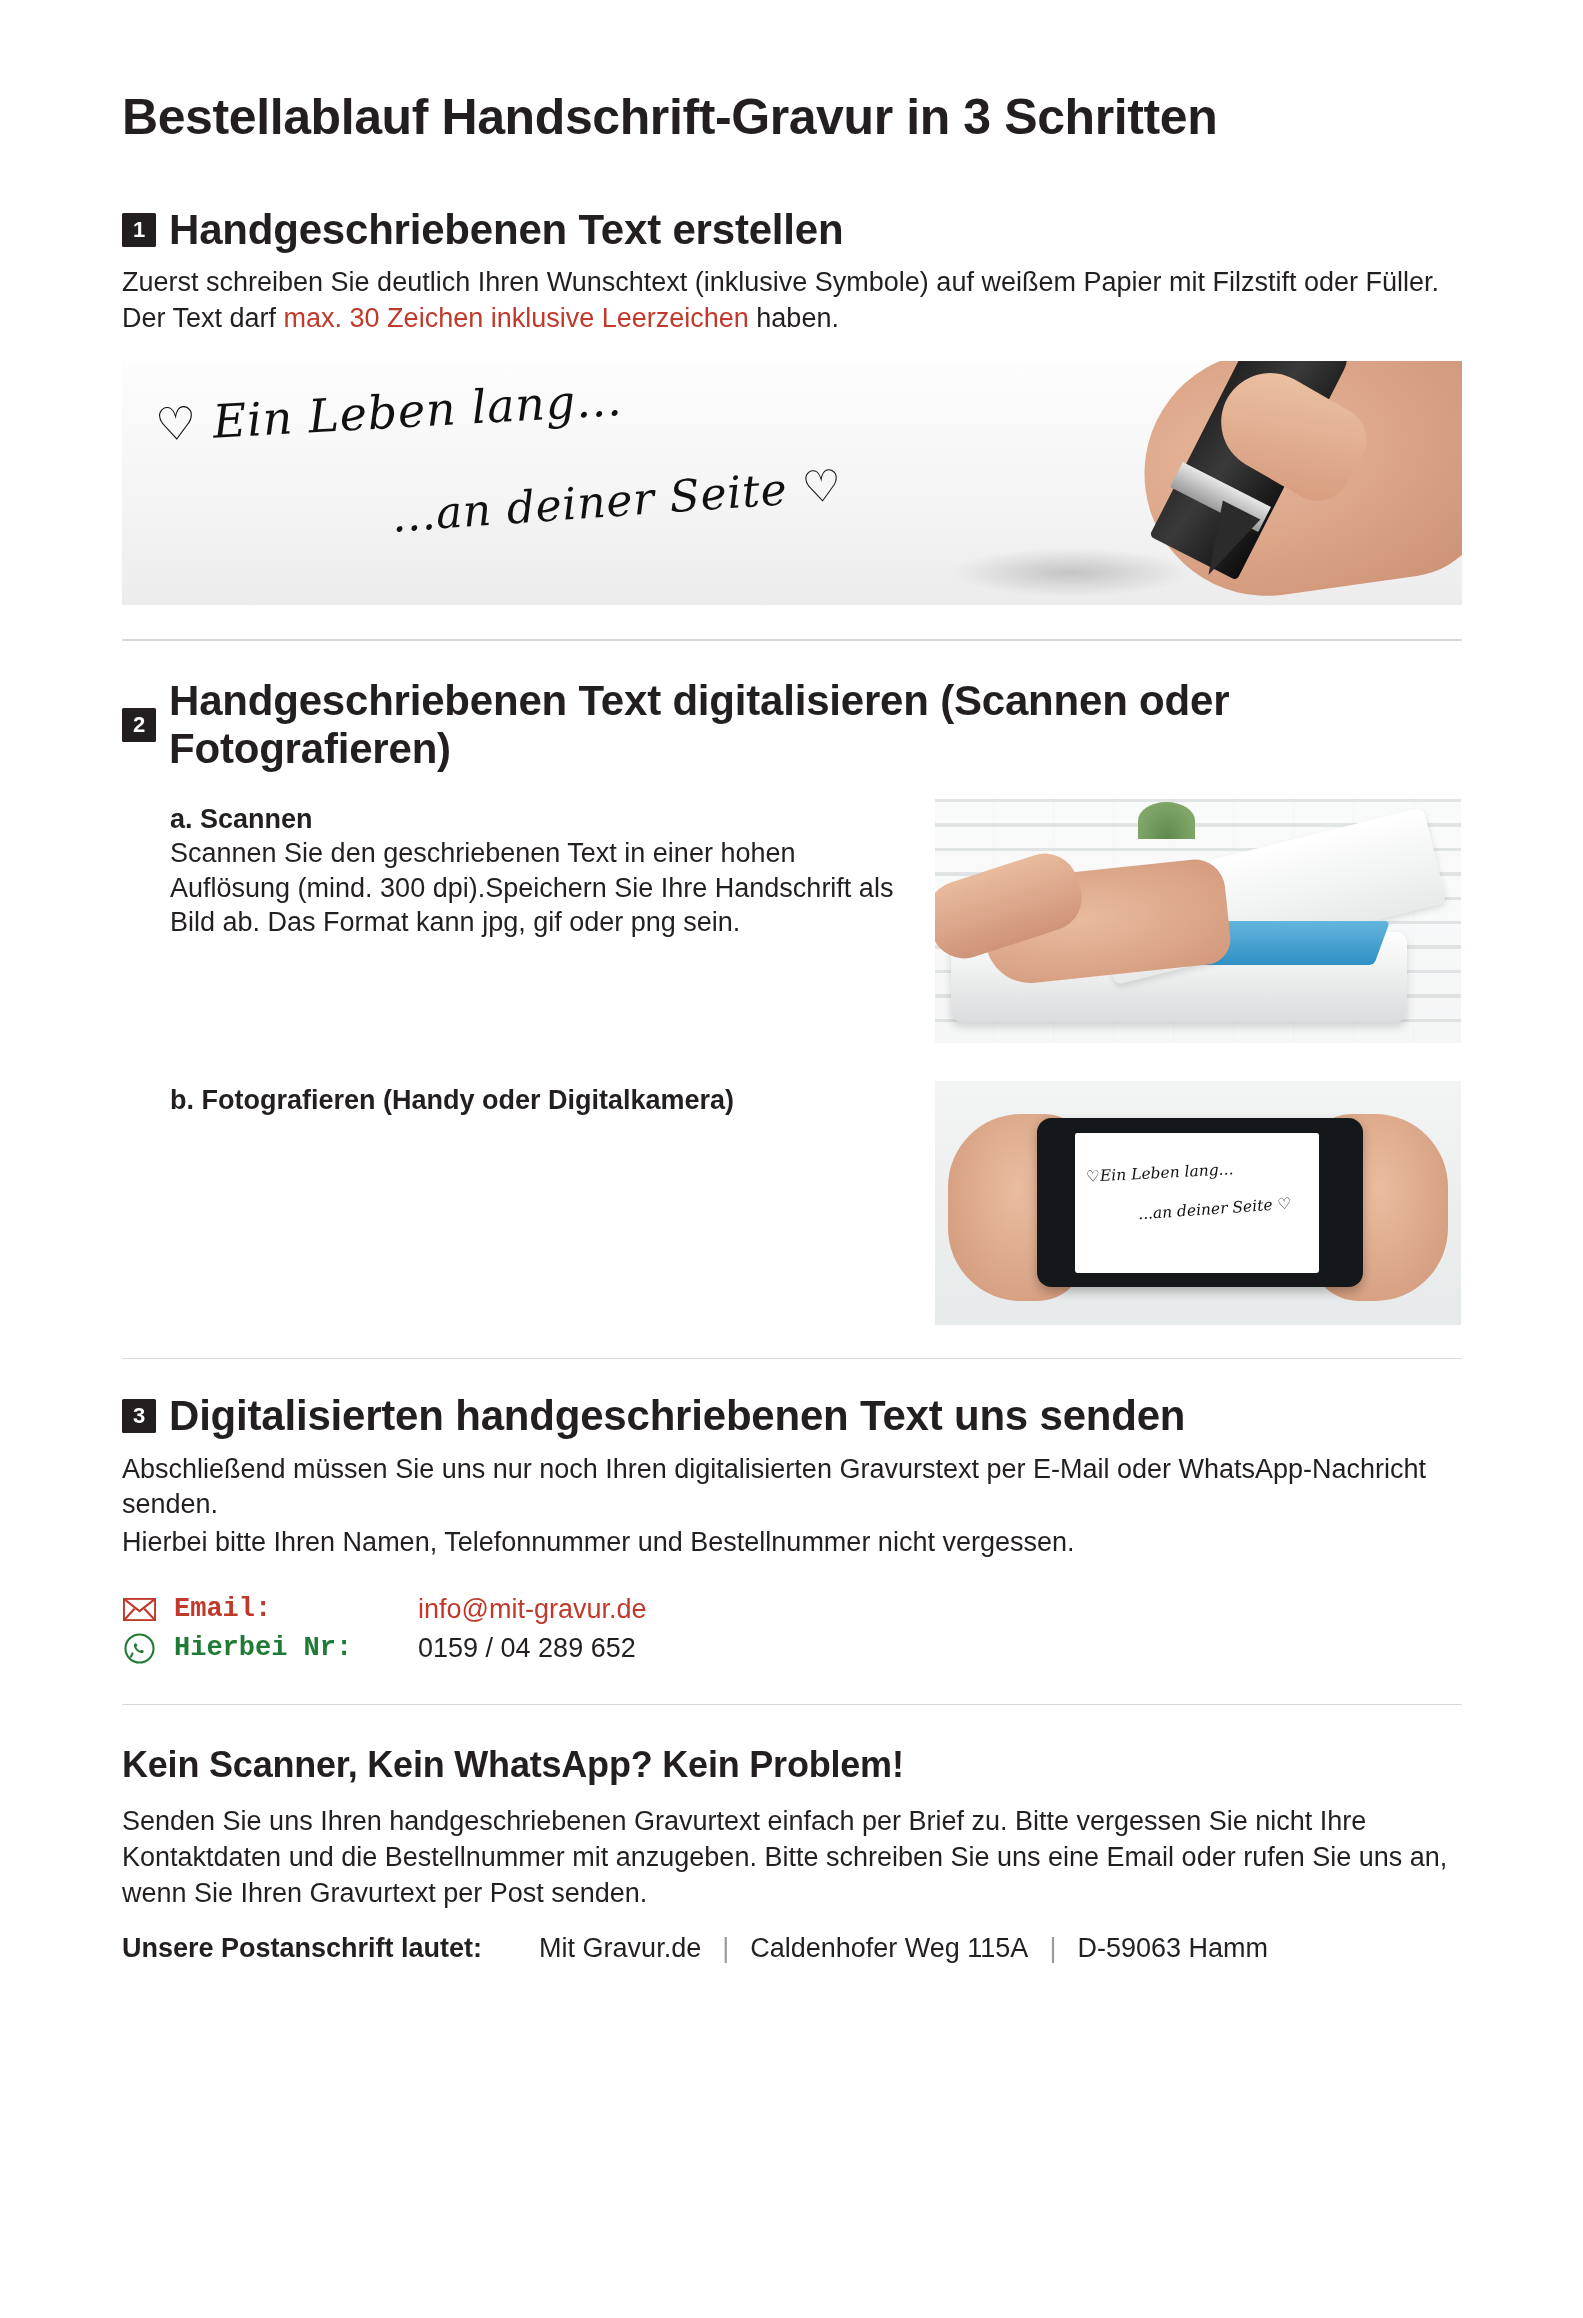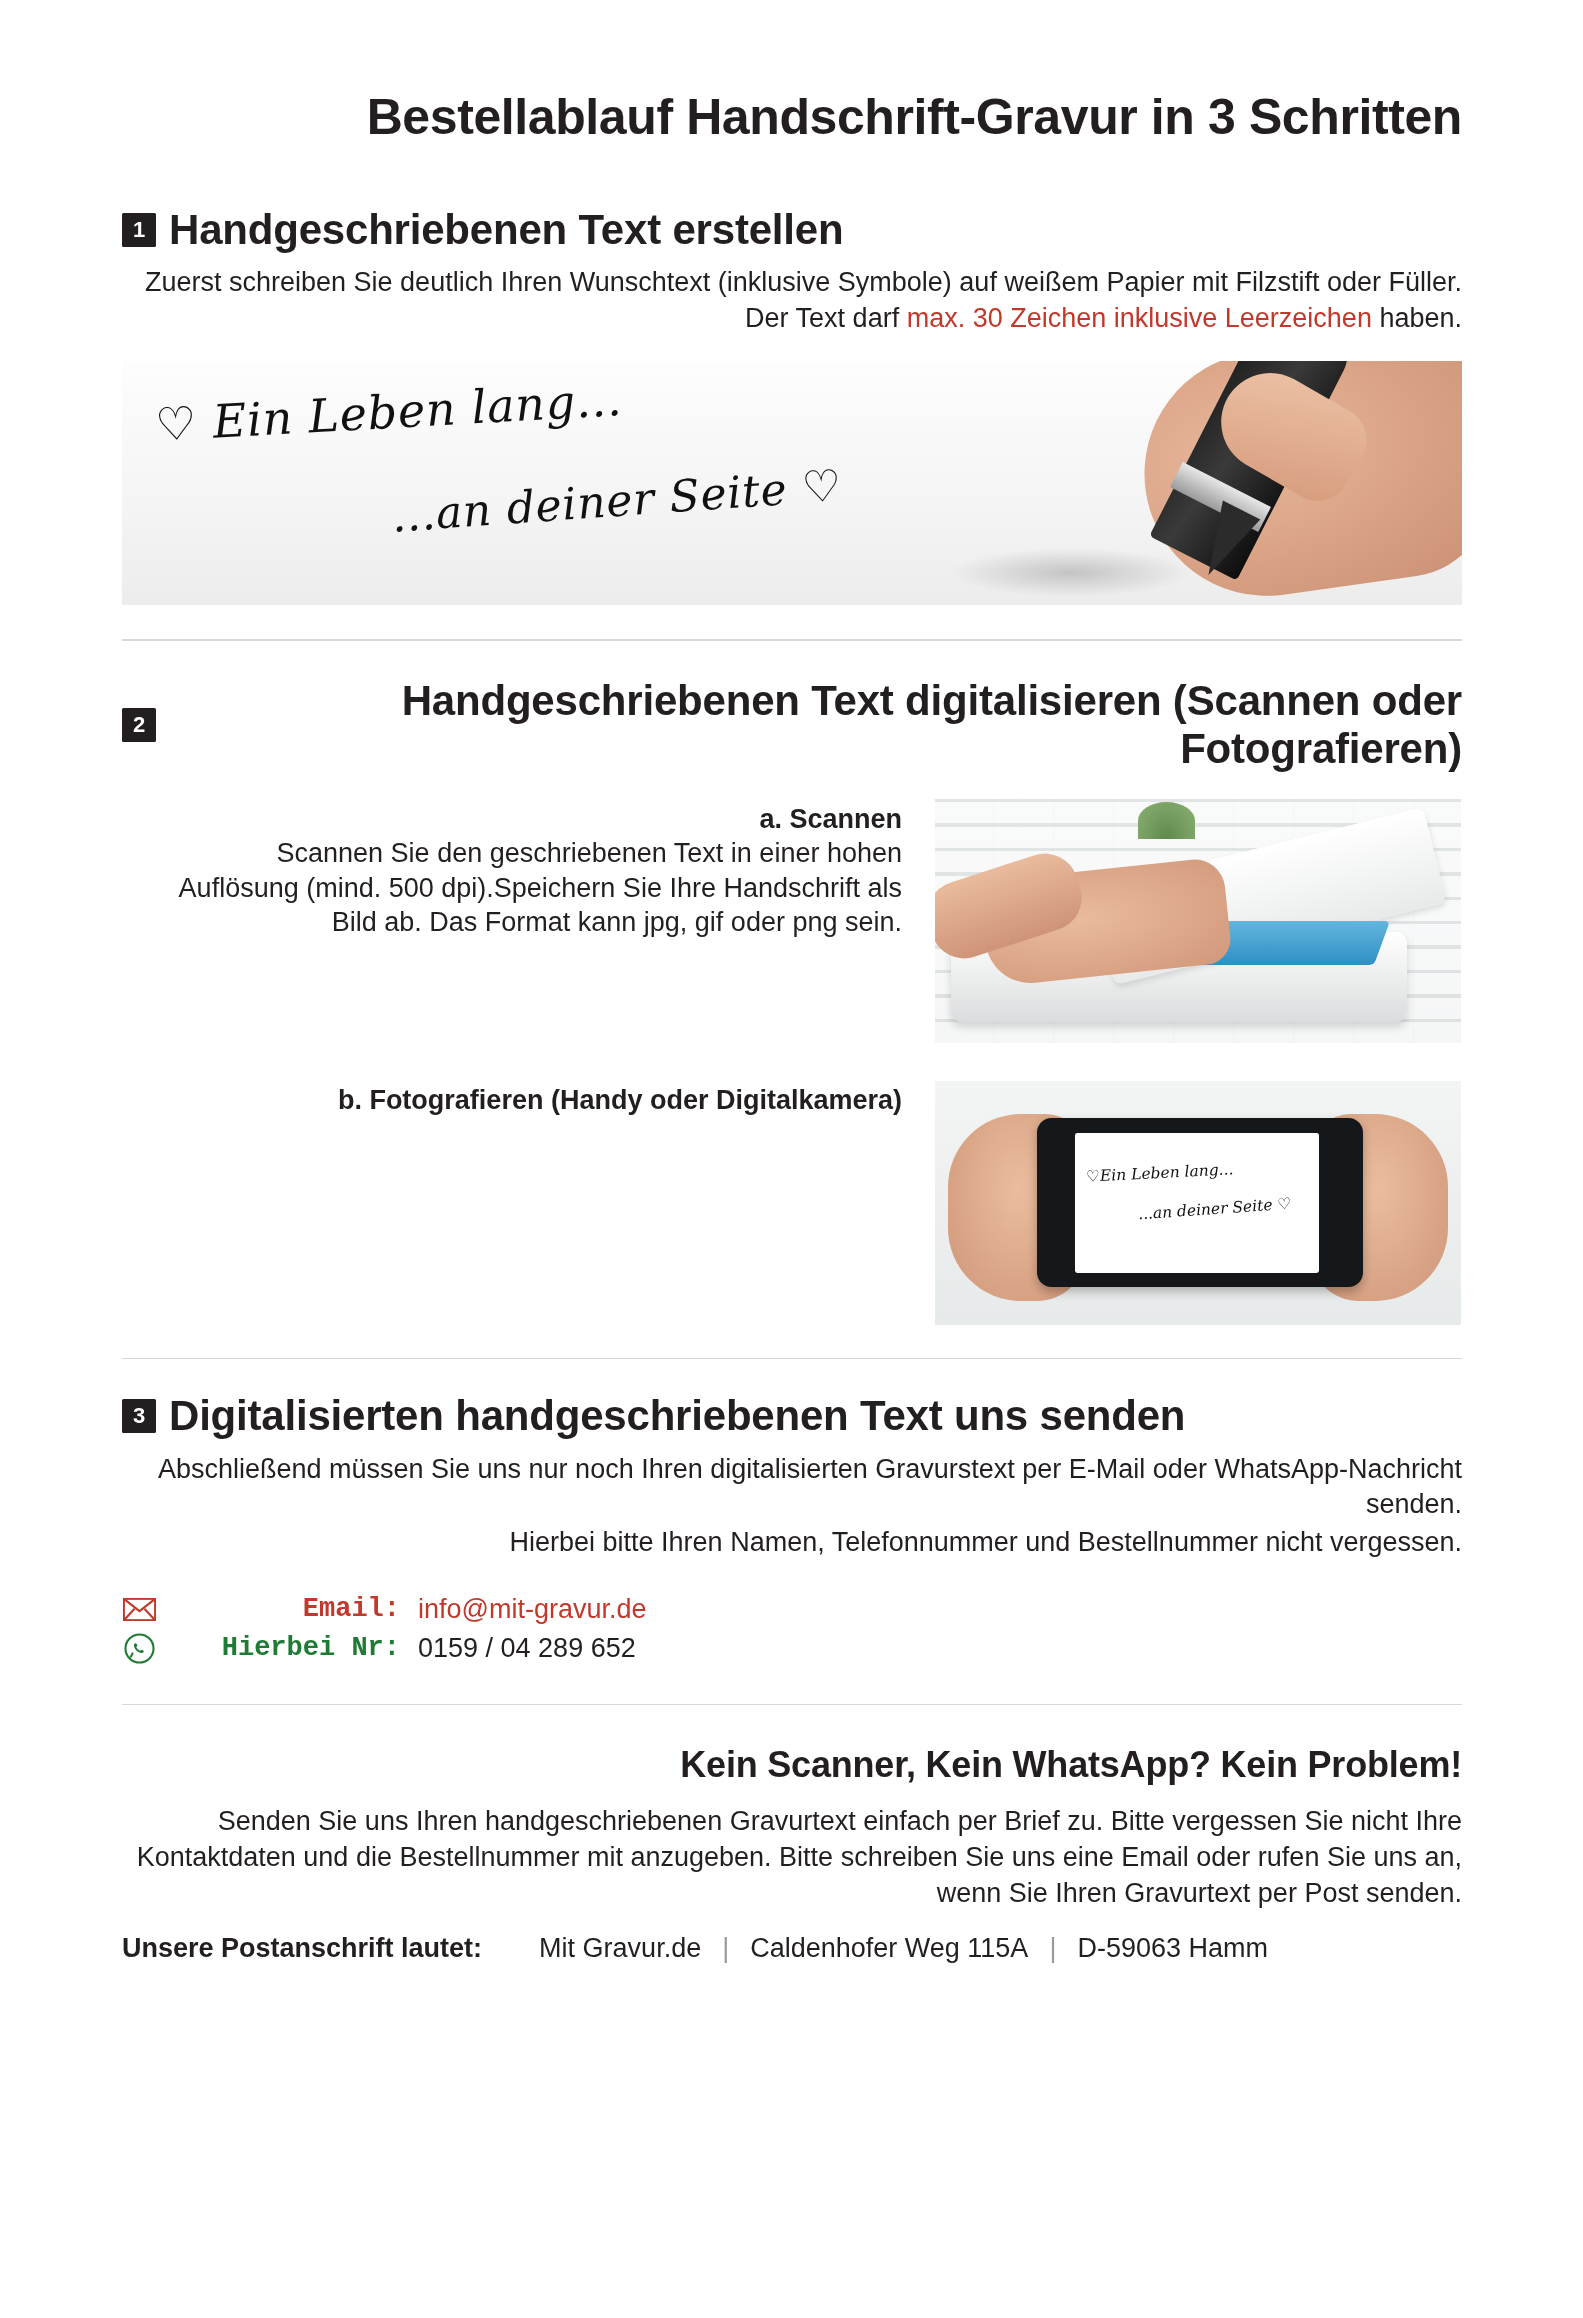--- a/index.html
+++ b/index.html
@@ -13,21 +13,20 @@
     font-family: "Liberation Sans", sans-serif;
     color: #231f20;
     -webkit-font-smoothing: antialiased;
   }
   .page {
     position: relative;
     width: 1584px;
     height: 2199px;
     box-sizing: border-box;
     padding: 0 122px;
-    text-align: right;
   }
 
   
   .doc-title {
     font-size: 50px;
     font-weight: bold;
     letter-spacing: -0.4px;
     padding-top: 91px;
     line-height: 1.05;
     color: #231f20;
@@ -420,21 +419,21 @@
   <div class="divider"></div>
 
   <div class="step-head" style="margin-top:36px;">
     <span class="step-num">2</span>
     <span class="step-title">Handgeschriebenen Text digitalisieren (Scannen oder Fotografieren)</span>
   </div>
 
   <div class="row">
     <div class="col-text">
       <div class="sub-head">a. Scannen</div>
-      <p class="tight">Scannen Sie den geschriebenen Text in einer hohen Auflösung (mind. 500 dpi).Speichern Sie Ihre Handschrift als Bild ab. Das Format kann jpg, gif oder png sein.</p>
+      <p class="tight">Scannen Sie den geschriebenen Text in einer hohen Auflösung (mind. 300 dpi).Speichern Sie Ihre Handschrift als Bild ab. Das Format kann jpg, gif oder png sein.</p>
     </div>
     <div class="photo photo-scan">
       <div class="brick"></div>
       <div class="plant"></div>
       <div class="scanner-body"></div>
       <div class="scanner-lid"></div>
       <div class="scanner-glass"></div>
       <div class="scan-hand"></div>
       <div class="scan-arm"></div>
     </div>

